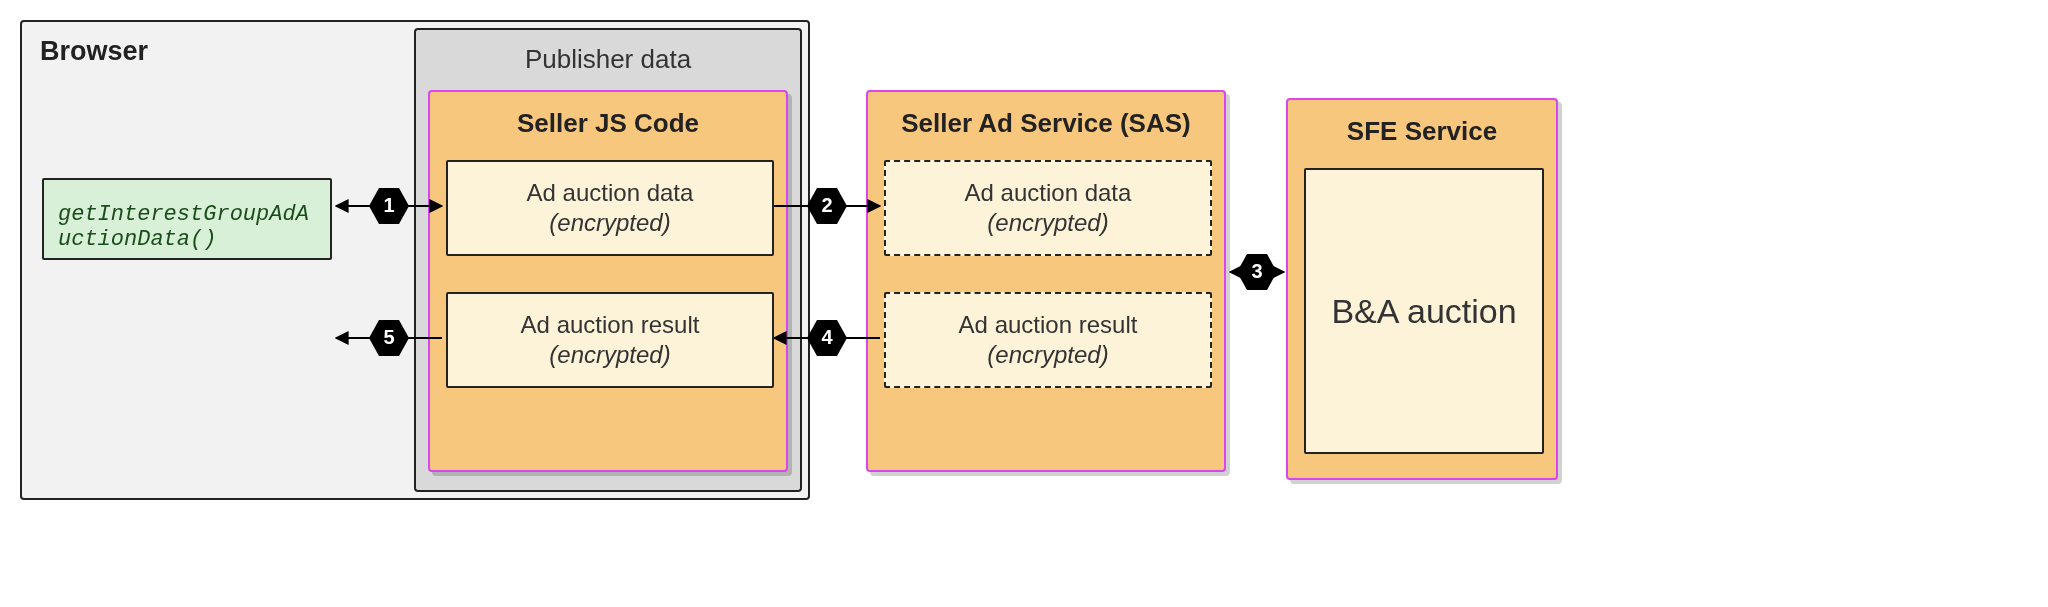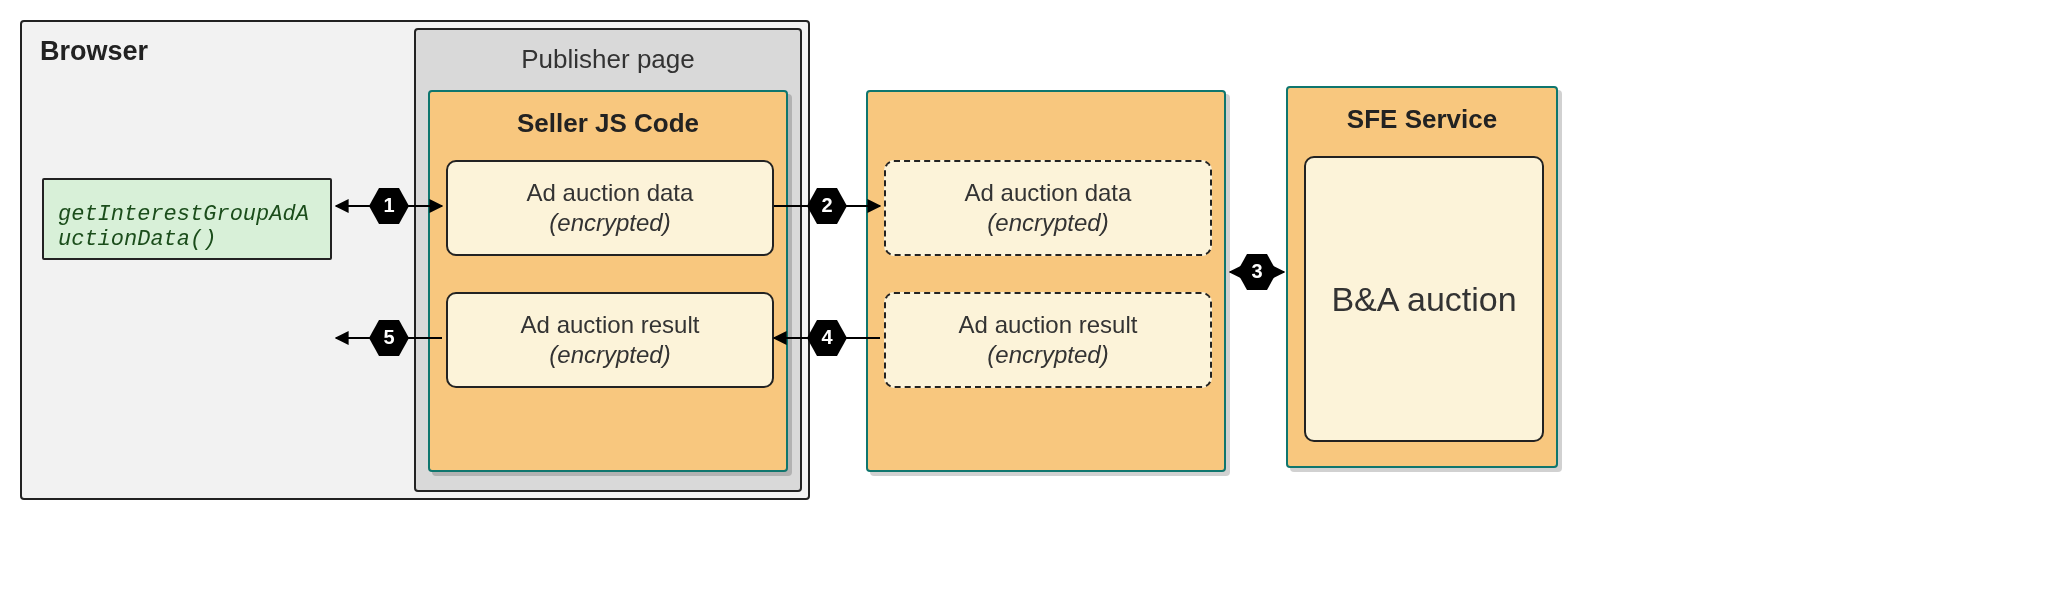--- a/index.html
+++ b/index.html
@@ -45,34 +45,34 @@
   .publisher-label {
     position: absolute;
     left: 0; right: 0;
     top: 14px;
     text-align: center;
     font-size: 26px;
     color: #333;
   }
   .orange {
     background: #f8c77e;
-    border: 2px solid #0f766e;
+    border: 2px solid #d946ef;
     border-radius: 4px;
     box-shadow: 4px 4px 0 rgba(0,0,0,0.18);
   }
   .orange-title {
     font-weight: bold;
     font-size: 26px;
     text-align: center;
     padding: 16px 10px 12px 10px;
   }
   .cream {
     background: #fcf3d9;
     border: 2px solid #222;
-    border-radius: 10px;
+    border-radius: 2px;
     text-align: center;
     display: flex;
     flex-direction: column;
     justify-content: center;
     font-size: 24px;
     line-height: 1.25;
     color: #333;
   }
   .cream.dashed { border-style: dashed; }
   .cream .sub { font-style: italic; }
@@ -111,21 +111,21 @@
   }
   .sas .cream {
     position: absolute;
     left: 16px;
     width: 328px;
     height: 96px;
   }
   .sfe {
     position: absolute;
     left: 1266px;
-    top: 66px;
+    top: 78px;
     width: 272px;
     height: 382px;
   }
   .sfe .cream {
     position: absolute;
     left: 16px;
     top: 68px;
     width: 240px;
     height: 286px;
     font-size: 34px;
@@ -155,40 +155,41 @@
 </head>
 <body>
 
 <div class="diagram">
 
   <div class="box browser">
     <div class="browser-label">Browser</div>
   </div>
 
   <div class="box publisher">
-    <div class="publisher-label">Publisher page</div>
+    <div class="publisher-label">Publisher data</div>
   </div>
 
   <div class="green" style="left:22px; top:158px; width:290px; height:82px;">
     <span style="word-break:break-word;margin-top:16px;">getInterestGroupAdAuctionData()</span>
   </div>
 
   <div class="orange seller-js">
     <div class="orange-title">Seller JS Code</div>
     <div class="cream" style="top:68px;">
       <div>Ad auction data</div>
       <div class="sub">(encrypted)</div>
     </div>
     <div class="cream" style="top:200px;">
       <div>Ad auction result</div>
       <div class="sub">(encrypted)</div>
     </div>
   </div>
 
   <div class="orange sas">
+    <div class="orange-title">Seller Ad Service (SAS)</div>
     <div class="cream dashed" style="top:68px;">
       <div>Ad auction data</div>
       <div class="sub">(encrypted)</div>
     </div>
     <div class="cream dashed" style="top:200px;">
       <div>Ad auction result</div>
       <div class="sub">(encrypted)</div>
     </div>
   </div>
 

